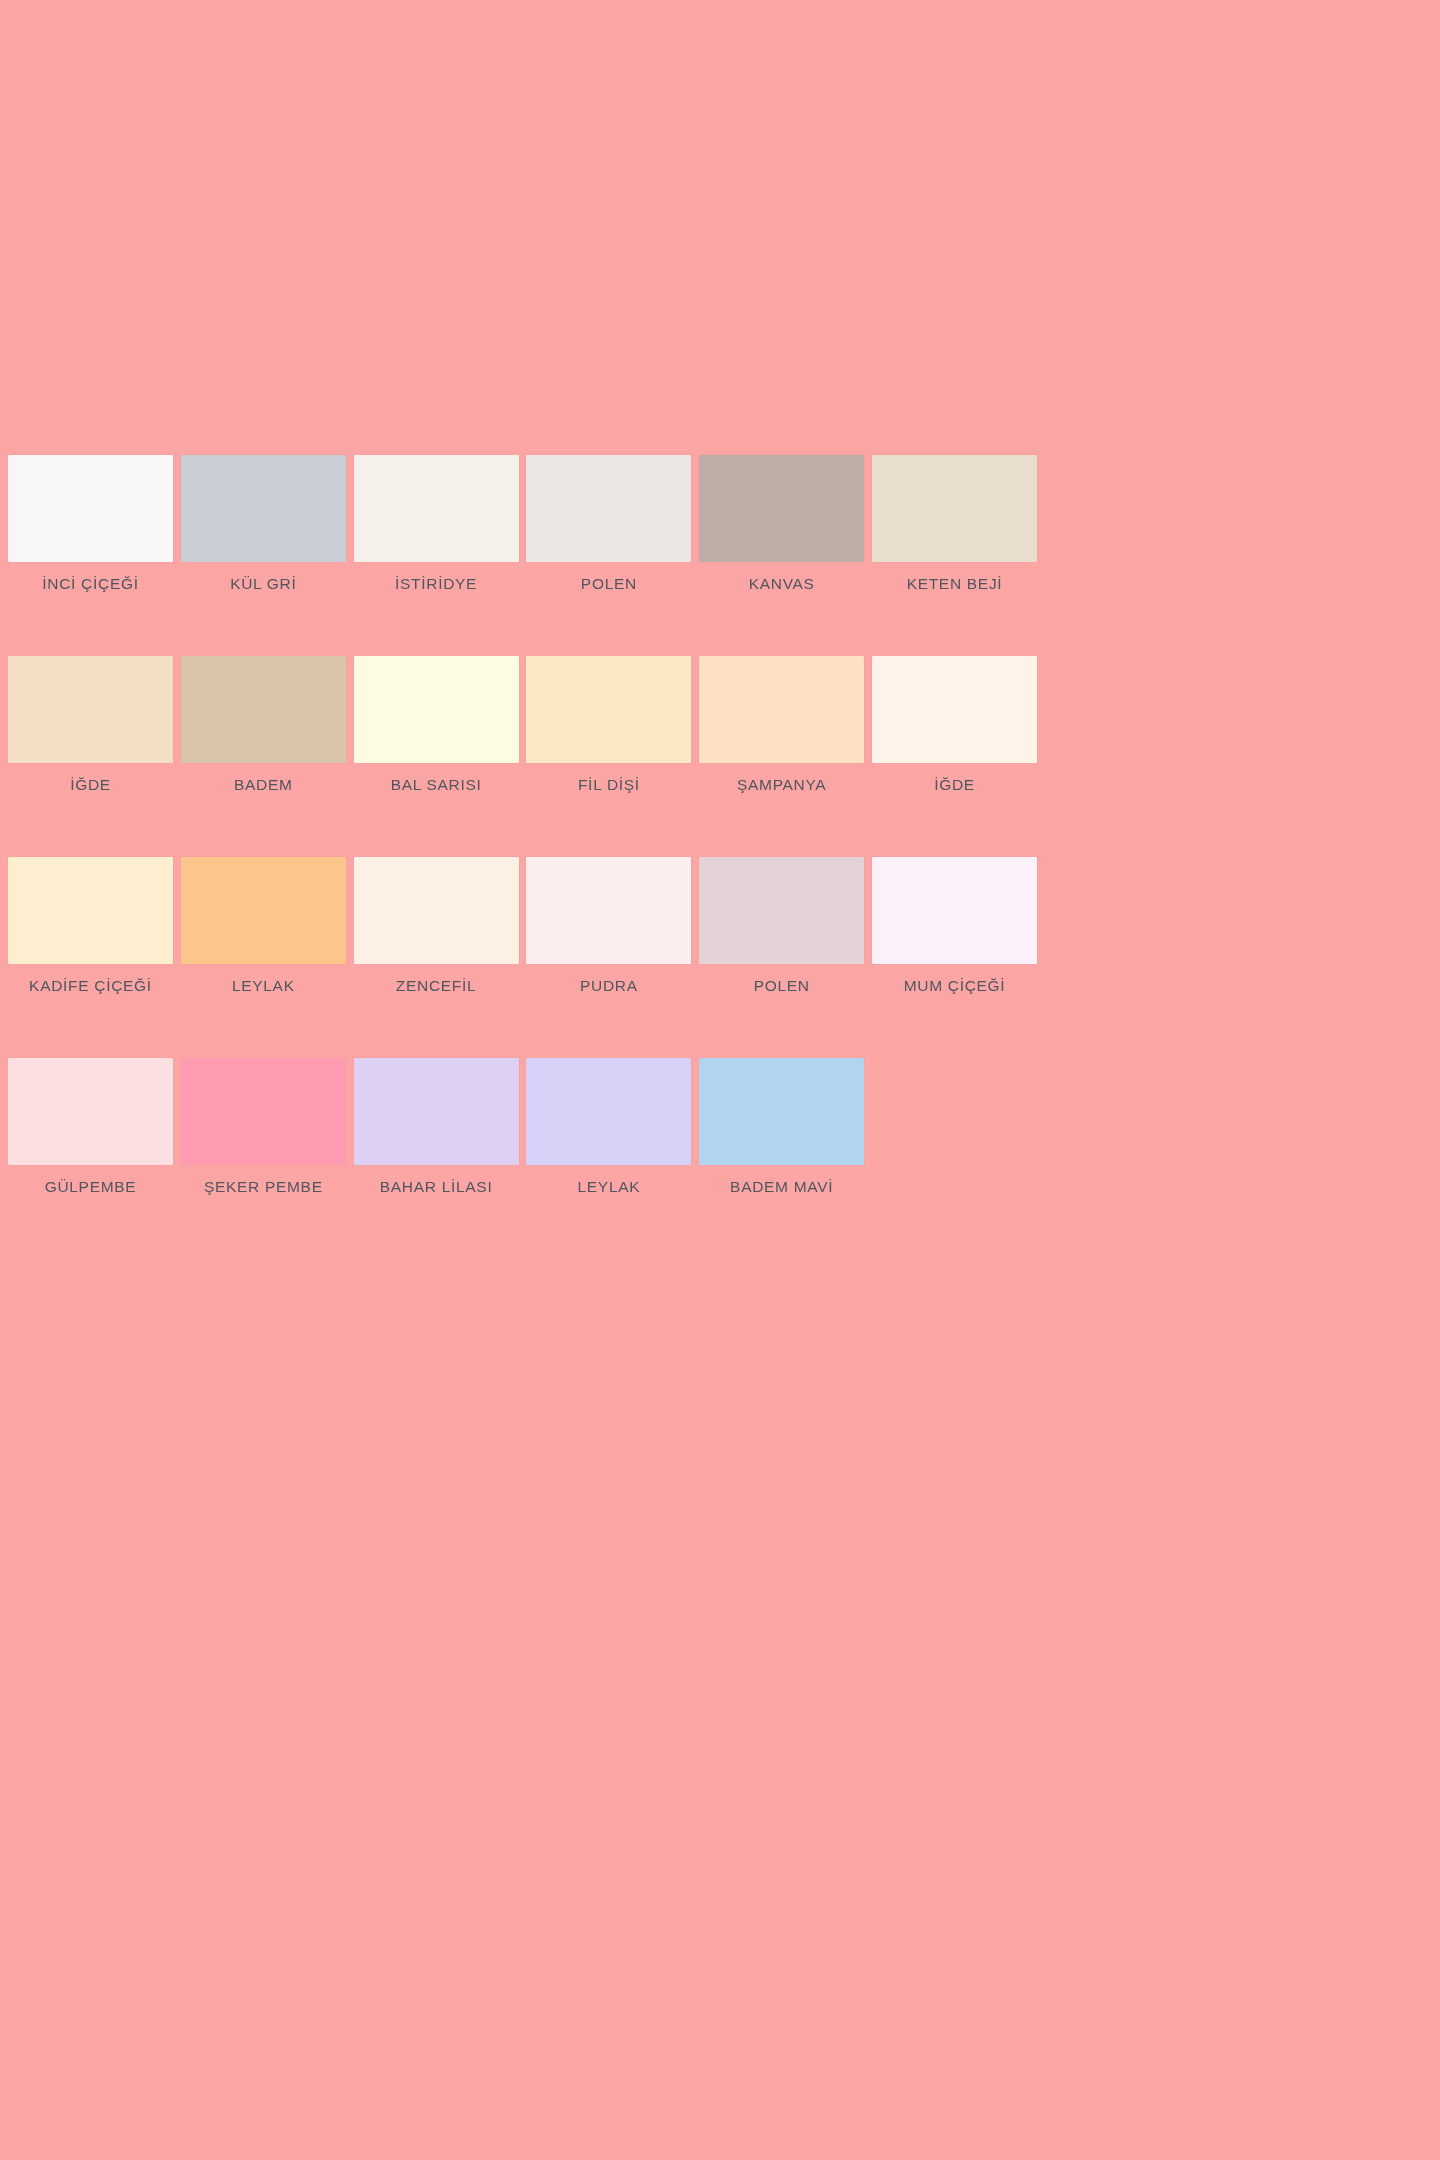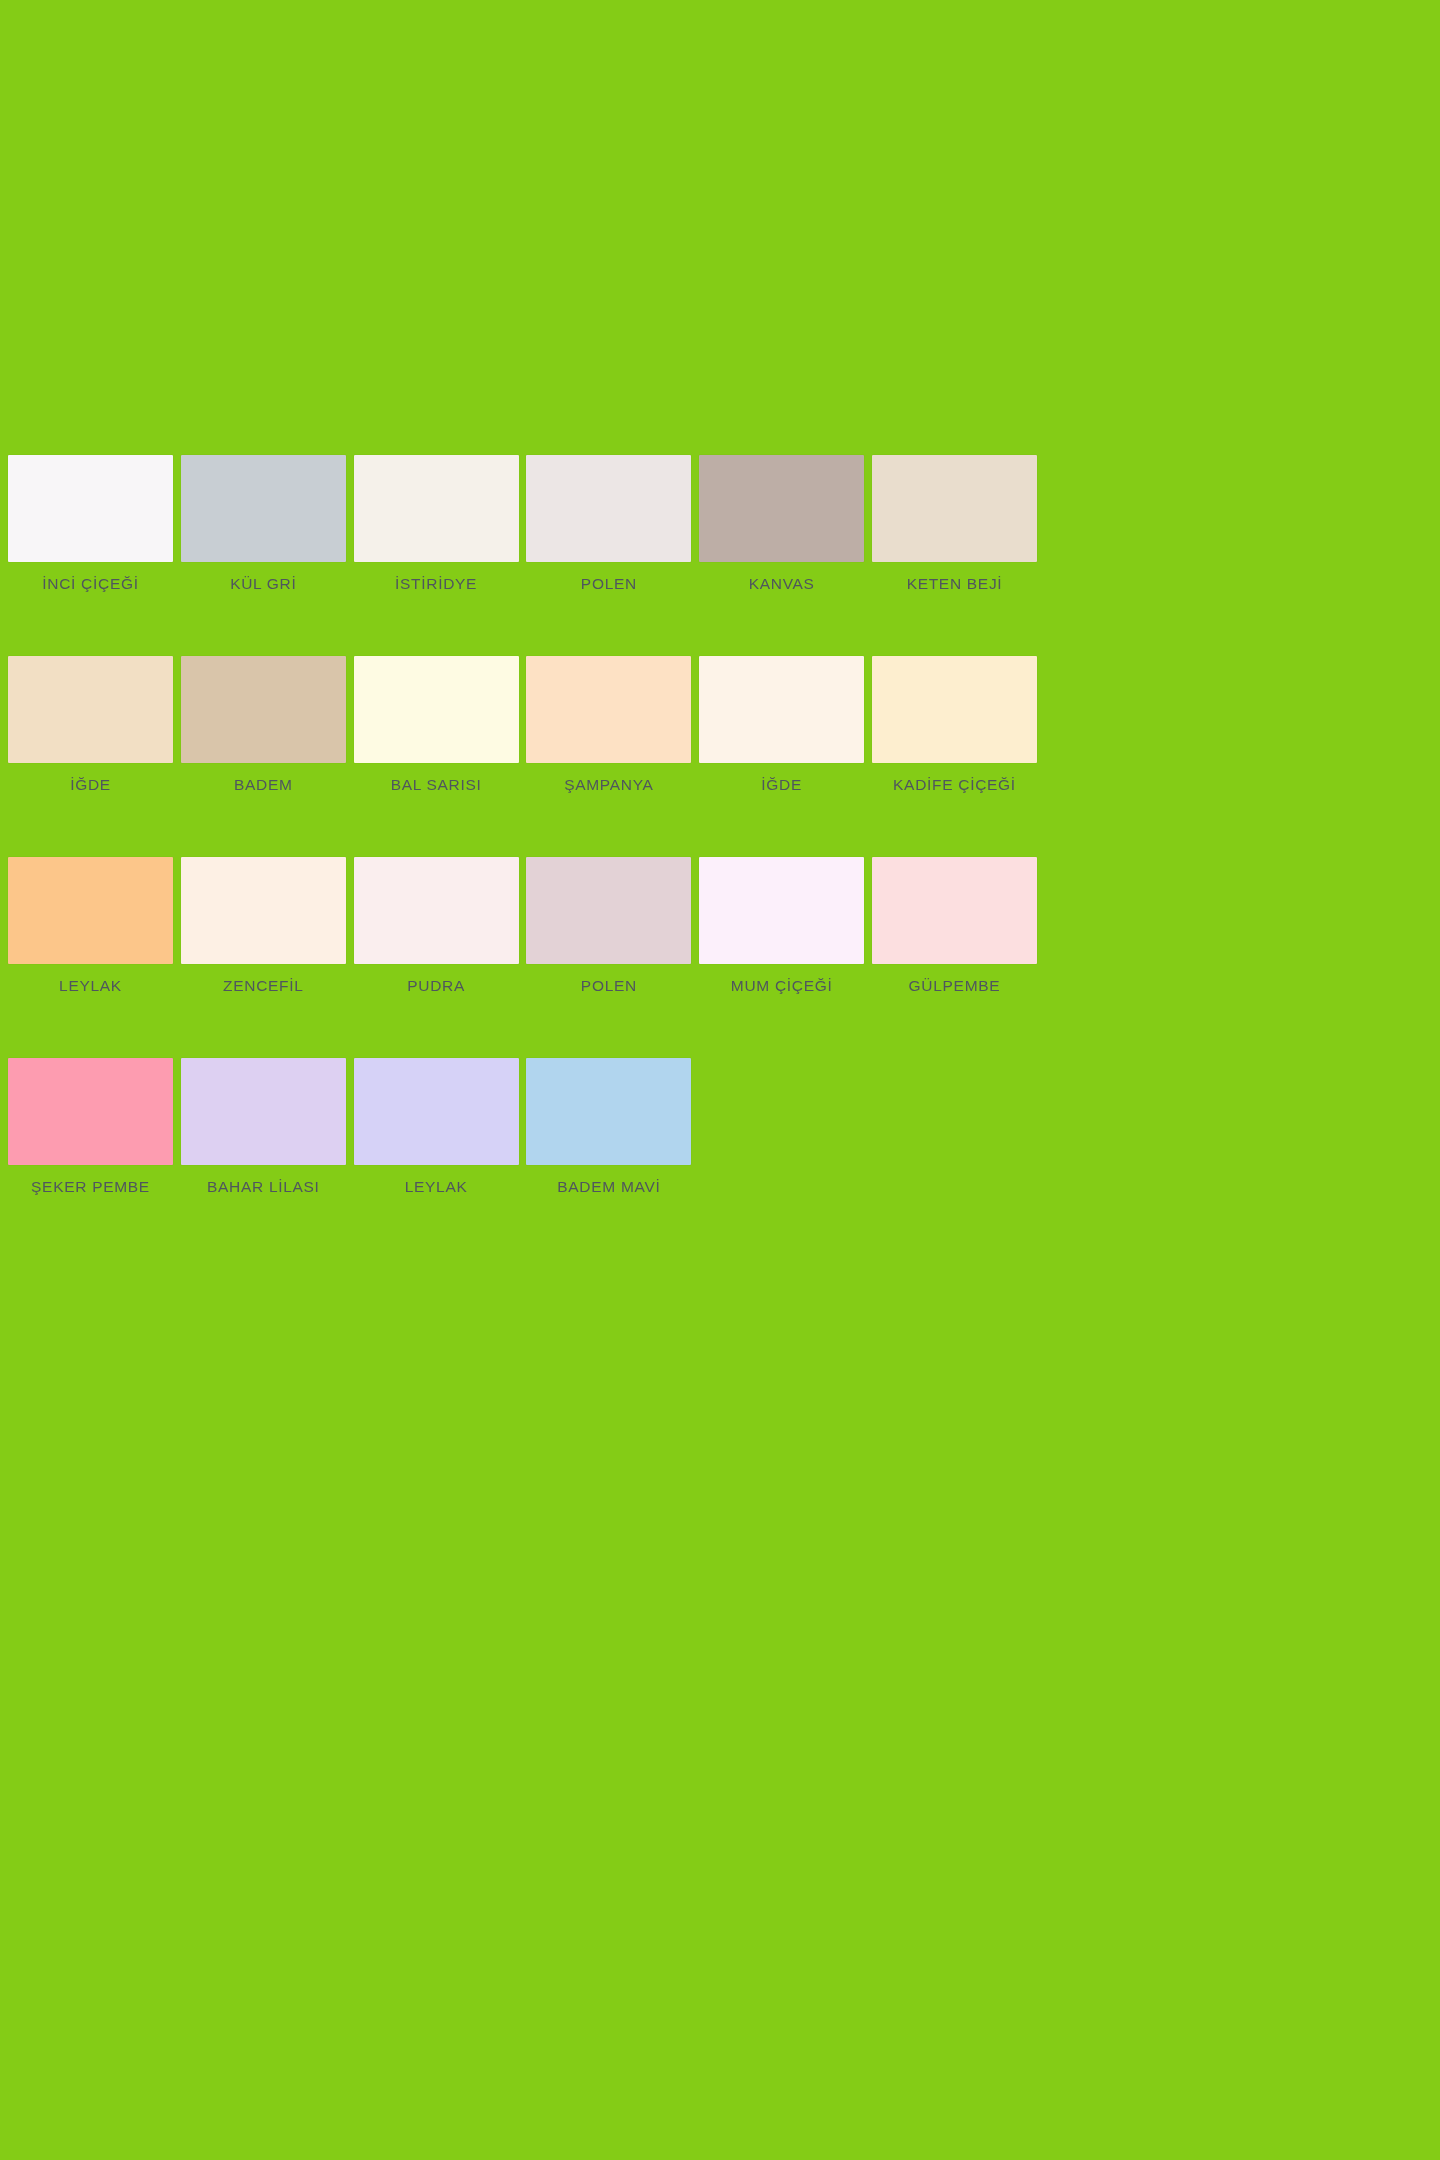--- a/index.html
+++ b/index.html
@@ -15,21 +15,21 @@
     overflow: hidden;
     position: relative;
   }
 
   #palette-page {
     position: absolute;
     left: 0;
     top: 0;
     width: 1440px;
     height: 2160px;
-    background: #84cc16;
+    background: #fca5a5;
   }
 
   
   #palette-grid {
     position: absolute;
     left: 8px;
     top: 455px;
     width: 1029px;
     display: grid;
     grid-template-columns: repeat(6, 165px);
@@ -97,20 +97,24 @@
       </div>
       <div class="swatch-cell">
         <div class="swatch-chip" title="BADEM" style="background-color: rgb(217, 197, 170);"></div>
         <div class="swatch-label">BADEM</div>
       </div>
       <div class="swatch-cell">
         <div class="swatch-chip" title="BAL SARISI" style="background-color: rgb(254, 251, 227);"></div>
         <div class="swatch-label">BAL SARISI</div>
       </div>
       <div class="swatch-cell">
+        <div class="swatch-chip" title="FİL DİŞİ" style="background-color: rgb(252, 232, 196);"></div>
+        <div class="swatch-label">FİL DİŞİ</div>
+      </div>
+      <div class="swatch-cell">
         <div class="swatch-chip" title="ŞAMPANYA" style="background-color: rgb(253, 225, 196);"></div>
         <div class="swatch-label">ŞAMPANYA</div>
       </div>
       <div class="swatch-cell">
         <div class="swatch-chip" title="IŞIL" style="background-color: rgb(253, 243, 232);"></div>
         <div class="swatch-label">İĞDE</div>
       </div>
       <div class="swatch-cell">
         <div class="swatch-chip" title="KADİFE ÇİÇEĞİ" style="background-color: rgb(253, 238, 207);"></div>
         <div class="swatch-label">KADİFE ÇİÇEĞİ</div>

